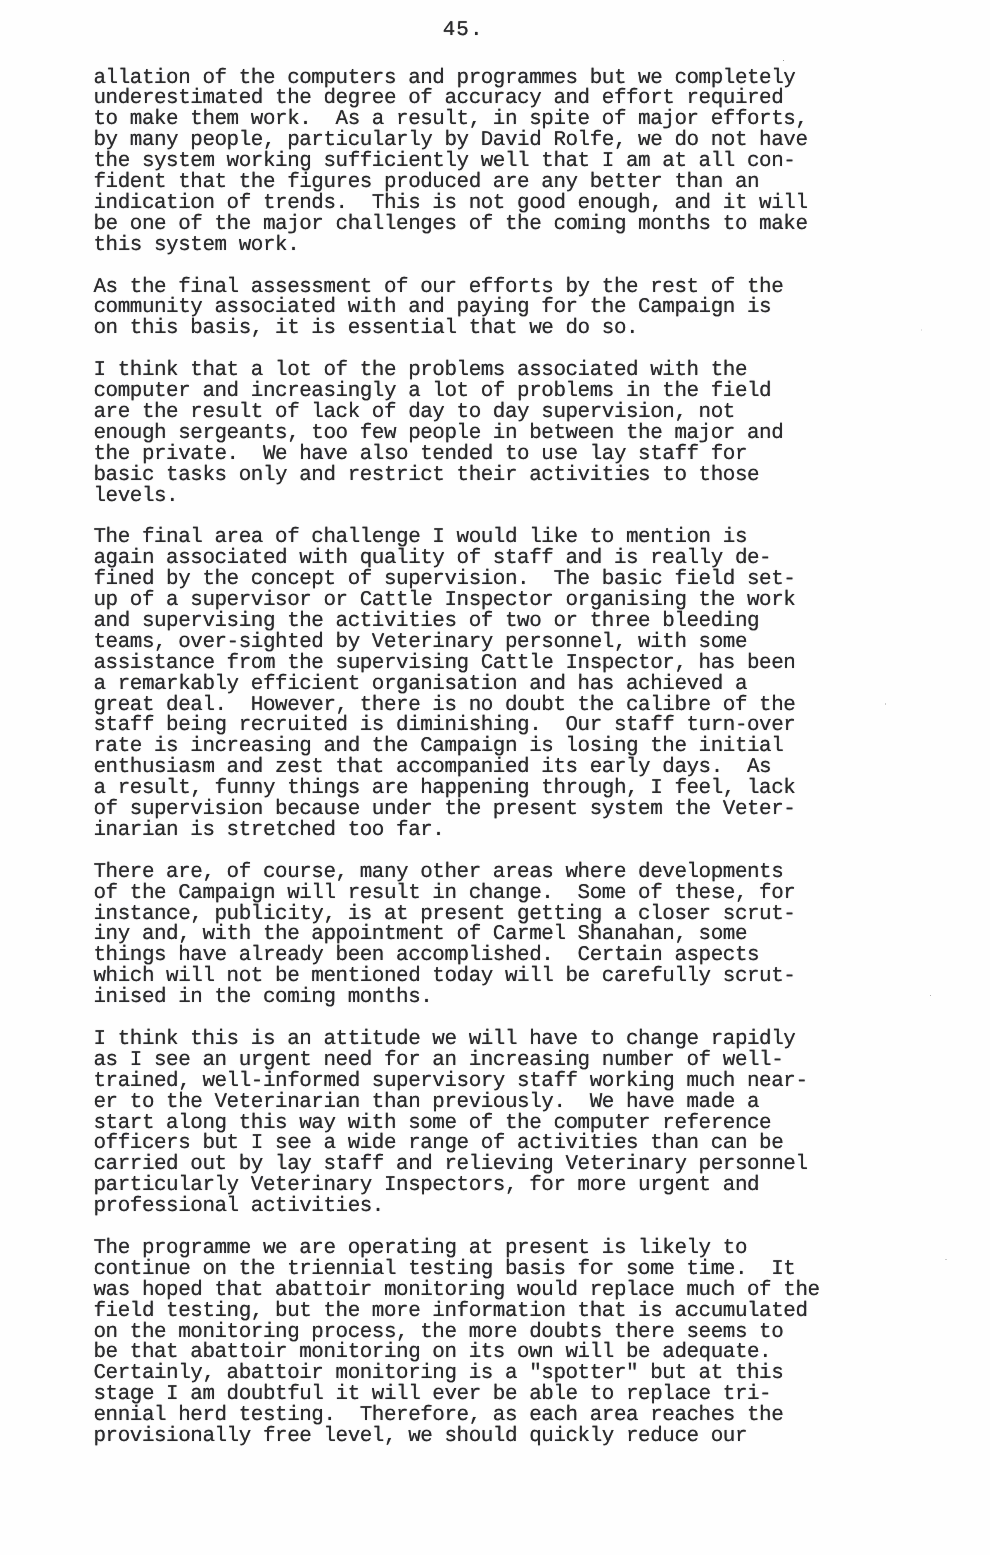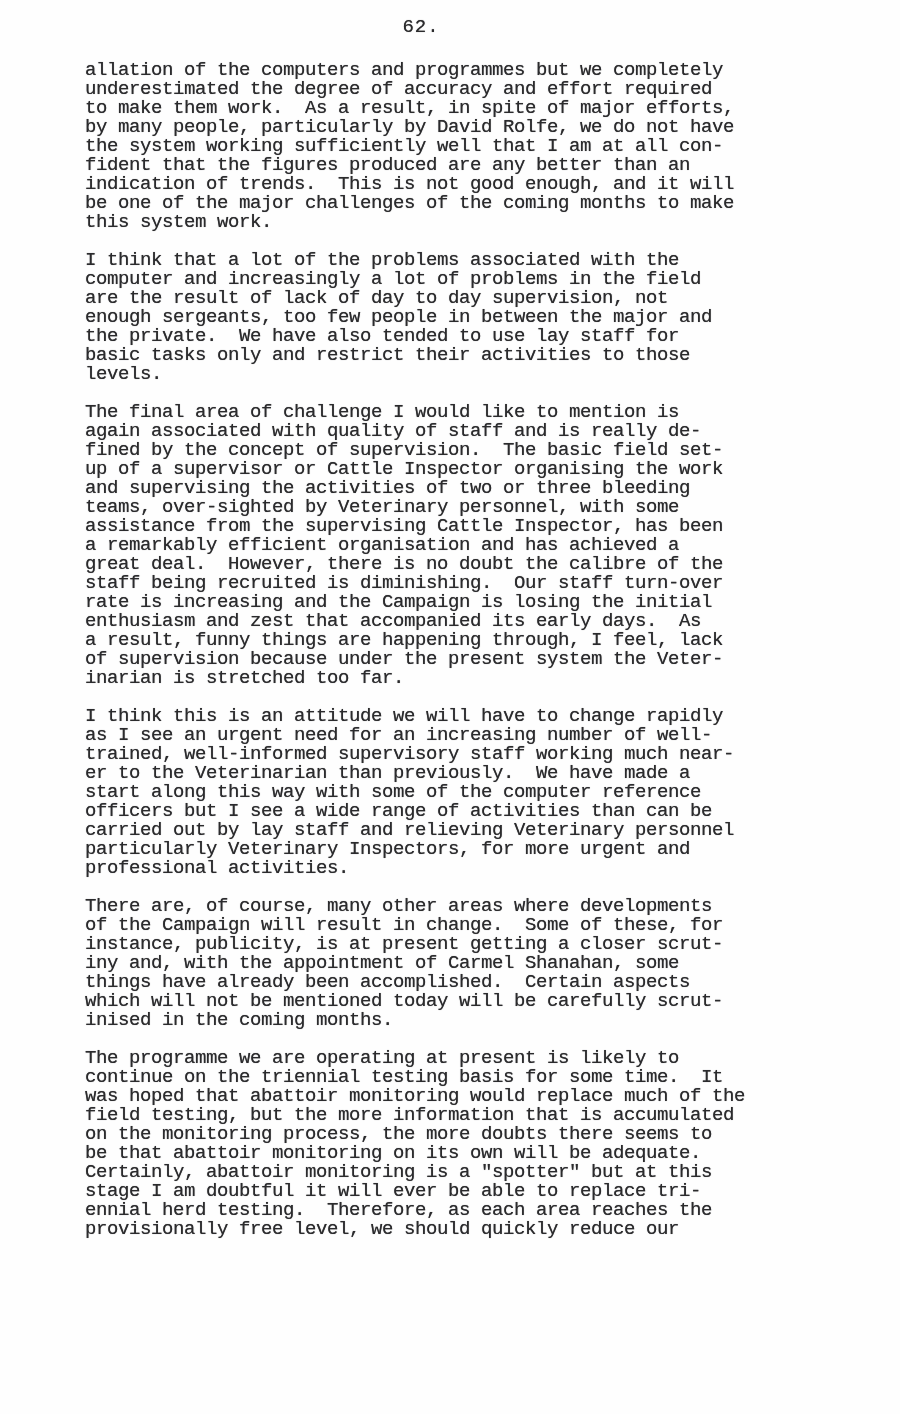--- a/index.html
+++ b/index.html
@@ -54,30 +54,33 @@
     white-space: pre;
     letter-spacing: -0.4px;
     text-shadow: 0 0 0.7px rgba(43,43,45,.8);
   }
 </style>
 </head>
 <body>
 
 <div class="page">
   <div class="content">
-    <span class="page-number">62.</span>
+    <span class="page-number">45.</span>
     <p class="para">allation of the computers and programmes but we completely
 underestimated the degree of accuracy and effort required
 to make them work.  As a result, in spite of major efforts,
 by many people, particularly by David Rolfe, we do not have
 the system working sufficiently well that I am at all con-
 fident that the figures produced are any better than an
 indication of trends.  This is not good enough, and it will
 be one of the major challenges of the coming months to make
 this system work.</p>
+    <p class="para">As the final assessment of our efforts by the rest of the
+community associated with and paying for the Campaign is
+on this basis, it is essential that we do so.</p>
     <p class="para">I think that a lot of the problems associated with the
 computer and increasingly a lot of problems in the field
 are the result of lack of day to day supervision, not
 enough sergeants, too few people in between the major and
 the private.  We have also tended to use lay staff for
 basic tasks only and restrict their activities to those
 levels.</p>
     <p class="para">The final area of challenge I would like to mention is
 again associated with quality of staff and is really de-
 fined by the concept of supervision.  The basic field set-
@@ -86,36 +89,36 @@
 teams, over-sighted by Veterinary personnel, with some
 assistance from the supervising Cattle Inspector, has been
 a remarkably efficient organisation and has achieved a
 great deal.  However, there is no doubt the calibre of the
 staff being recruited is diminishing.  Our staff turn-over
 rate is increasing and the Campaign is losing the initial
 enthusiasm and zest that accompanied its early days.  As
 a result, funny things are happening through, I feel, lack
 of supervision because under the present system the Veter-
 inarian is stretched too far.</p>
+    <p class="para">There are, of course, many other areas where developments
+of the Campaign will result in change.  Some of these, for
+instance, publicity, is at present getting a closer scrut-
+iny and, with the appointment of Carmel Shanahan, some
+things have already been accomplished.  Certain aspects
+which will not be mentioned today will be carefully scrut-
+inised in the coming months.</p>
     <p class="para">I think this is an attitude we will have to change rapidly
 as I see an urgent need for an increasing number of well-
 trained, well-informed supervisory staff working much near-
 er to the Veterinarian than previously.  We have made a
 start along this way with some of the computer reference
 officers but I see a wide range of activities than can be
 carried out by lay staff and relieving Veterinary personnel
 particularly Veterinary Inspectors, for more urgent and
 professional activities.</p>
-    <p class="para">There are, of course, many other areas where developments
-of the Campaign will result in change.  Some of these, for
-instance, publicity, is at present getting a closer scrut-
-iny and, with the appointment of Carmel Shanahan, some
-things have already been accomplished.  Certain aspects
-which will not be mentioned today will be carefully scrut-
-inised in the coming months.</p>
     <p class="para">The programme we are operating at present is likely to
 continue on the triennial testing basis for some time.  It
 was hoped that abattoir monitoring would replace much of the
 field testing, but the more information that is accumulated
 on the monitoring process, the more doubts there seems to
 be that abattoir monitoring on its own will be adequate.
 Certainly, abattoir monitoring is a "spotter" but at this
 stage I am doubtful it will ever be able to replace tri-
 ennial herd testing.  Therefore, as each area reaches the
 provisionally free level, we should quickly reduce our</p>

